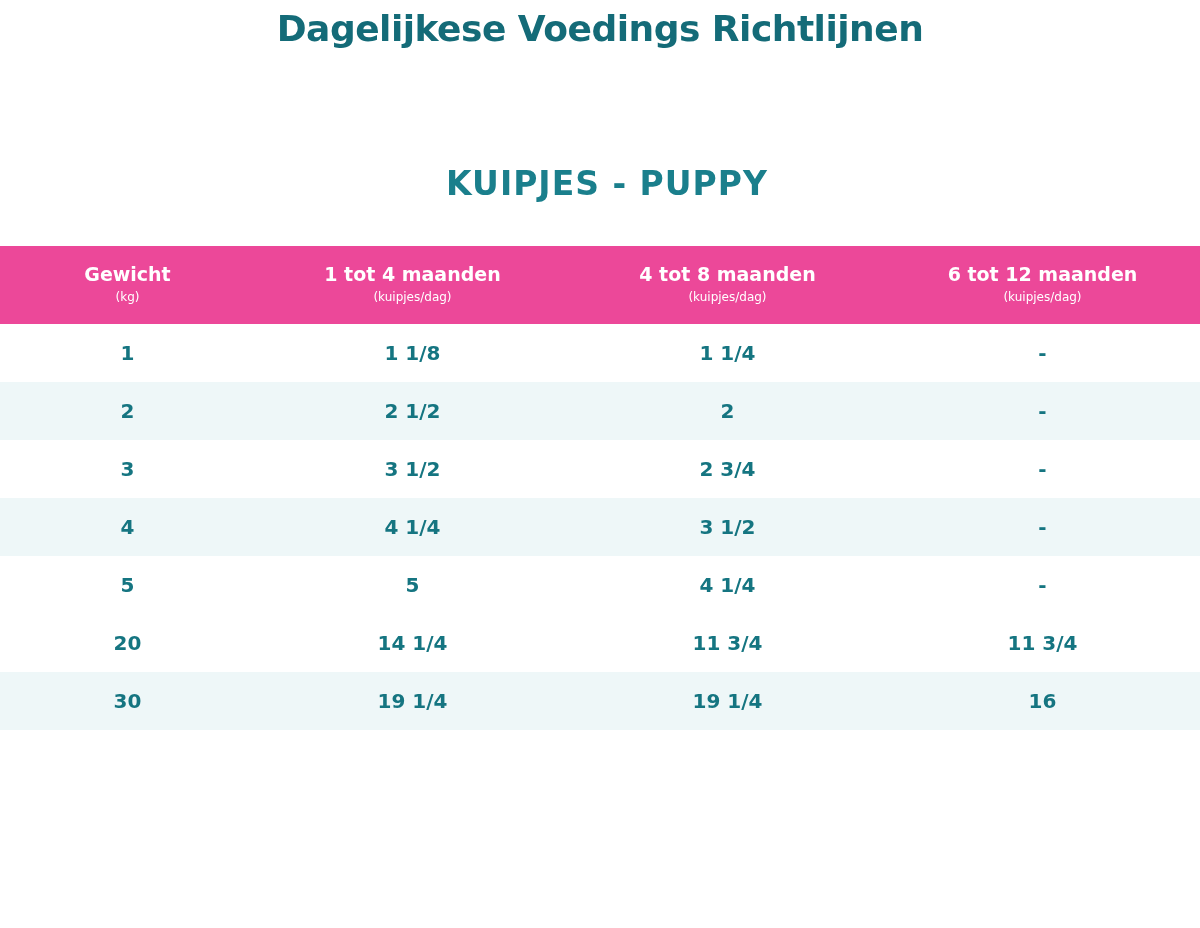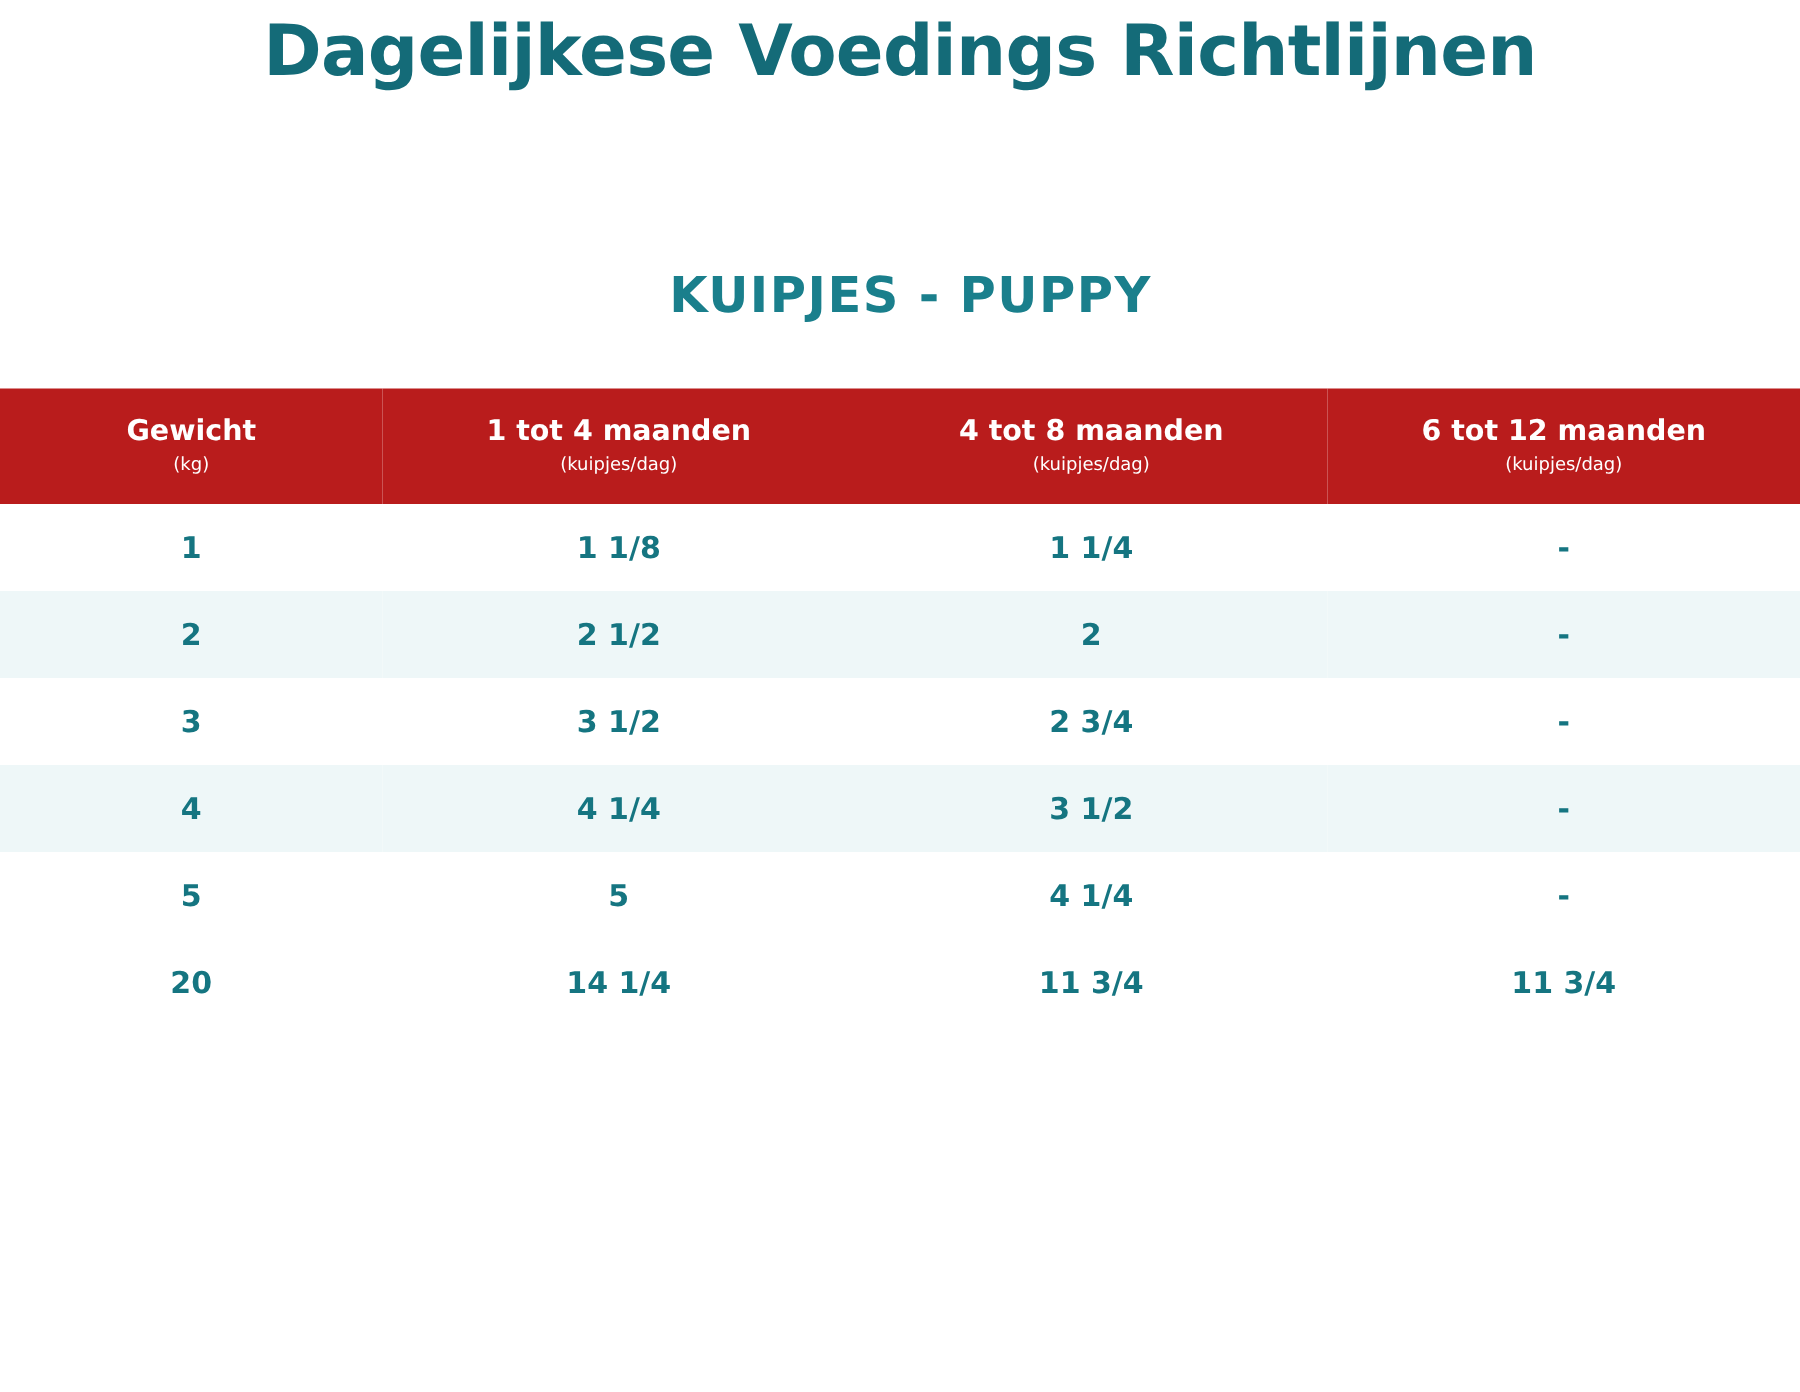--- a/index.html
+++ b/index.html
@@ -17,21 +17,21 @@
 
   .page {
     position: relative;
     width: 1200px;
     height: 928px;
     box-sizing: border-box;
   }
 
   .main-title {
     text-align: center;
-    font-size: 47px;
+    font-size: 36px;
     font-weight: bold;
     color: #146b78;
     letter-spacing: -0.5px;
     margin: 8px 0 0 0;
     line-height: 1.15;
     font-family: "DejaVu Sans", sans-serif;
   }
 
   .subtitle {
     text-align: center;
@@ -45,21 +45,21 @@
   }
 
   table.feeding-table {
     width: 1200px;
     border-collapse: collapse;
     margin-top: 42px;
     table-layout: fixed;
   }
 
   table.feeding-table thead th {
-    background: #b91c1c;
+    background: #ec4899;
     color: #ffffff;
     font-weight: bold;
     padding: 16px 4px 18px 4px;
     vertical-align: middle;
   }
 
   .th-main {
     display: block;
     font-size: 19px;
     line-height: 1.35;
@@ -160,16 +160,22 @@
         <td>5</td>
         <td>4 1/4</td>
         <td>-</td>
       </tr>
       <tr>
         <td>20</td>
         <td>14 1/4</td>
         <td>11 3/4</td>
         <td>11 3/4</td>
       </tr>
+      <tr class="striped">
+        <td>30</td>
+        <td>19 1/4</td>
+        <td>19 1/4</td>
+        <td>16</td>
+      </tr>
     </tbody>
   </table>
 
 </div>
 
 </body></html>

